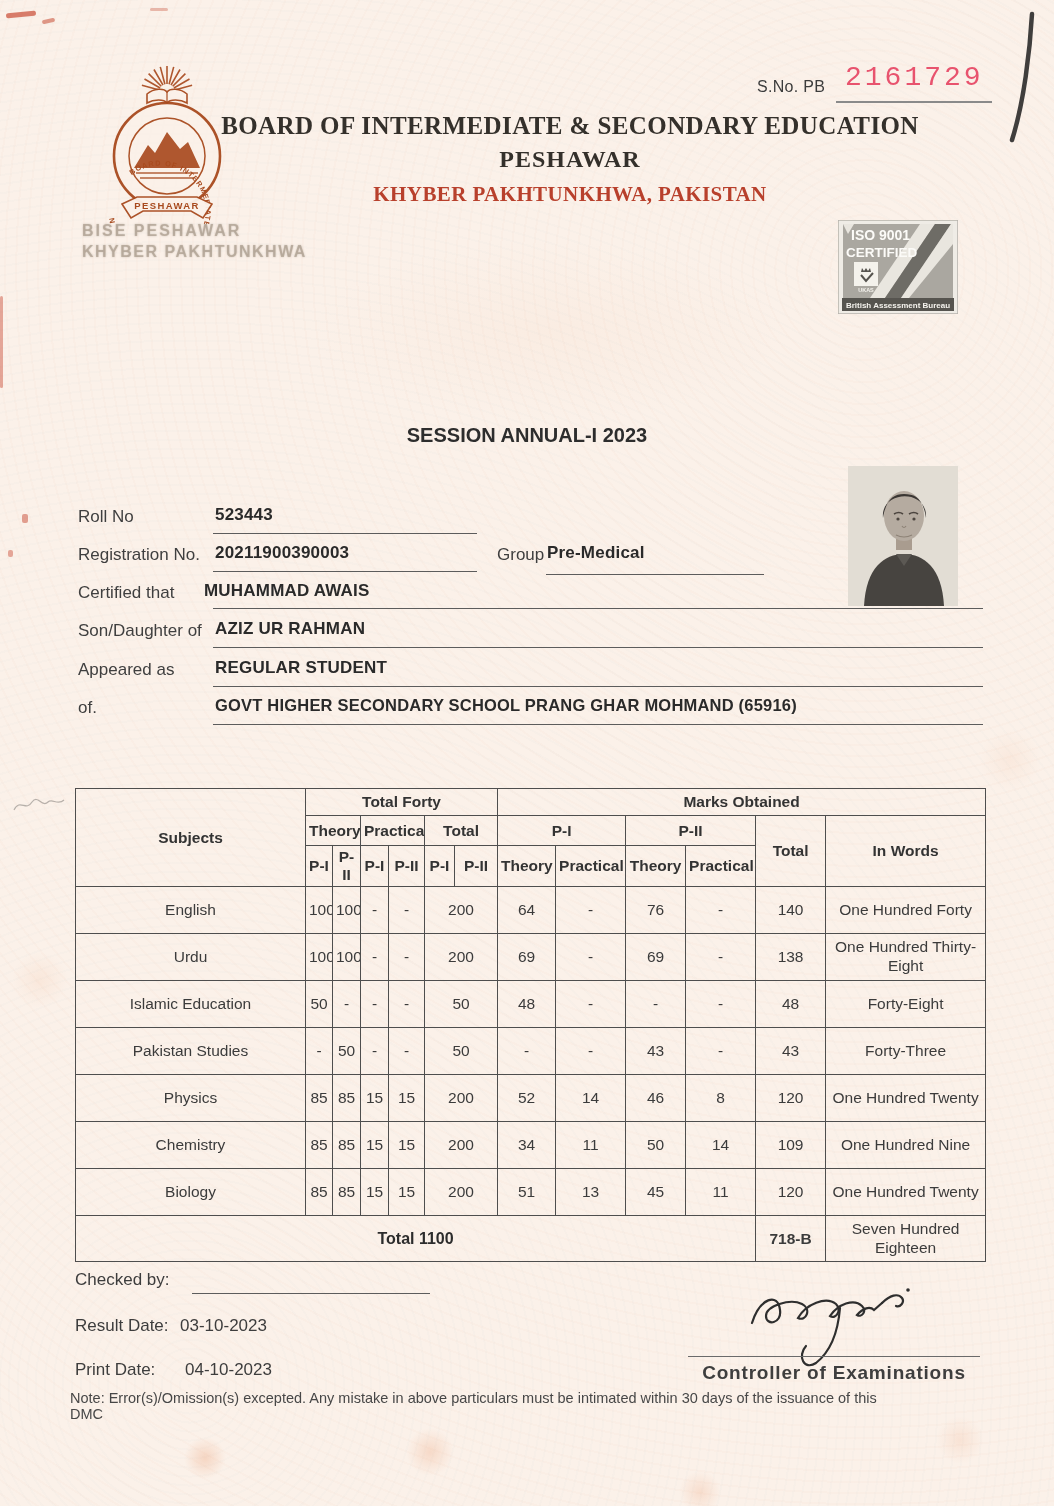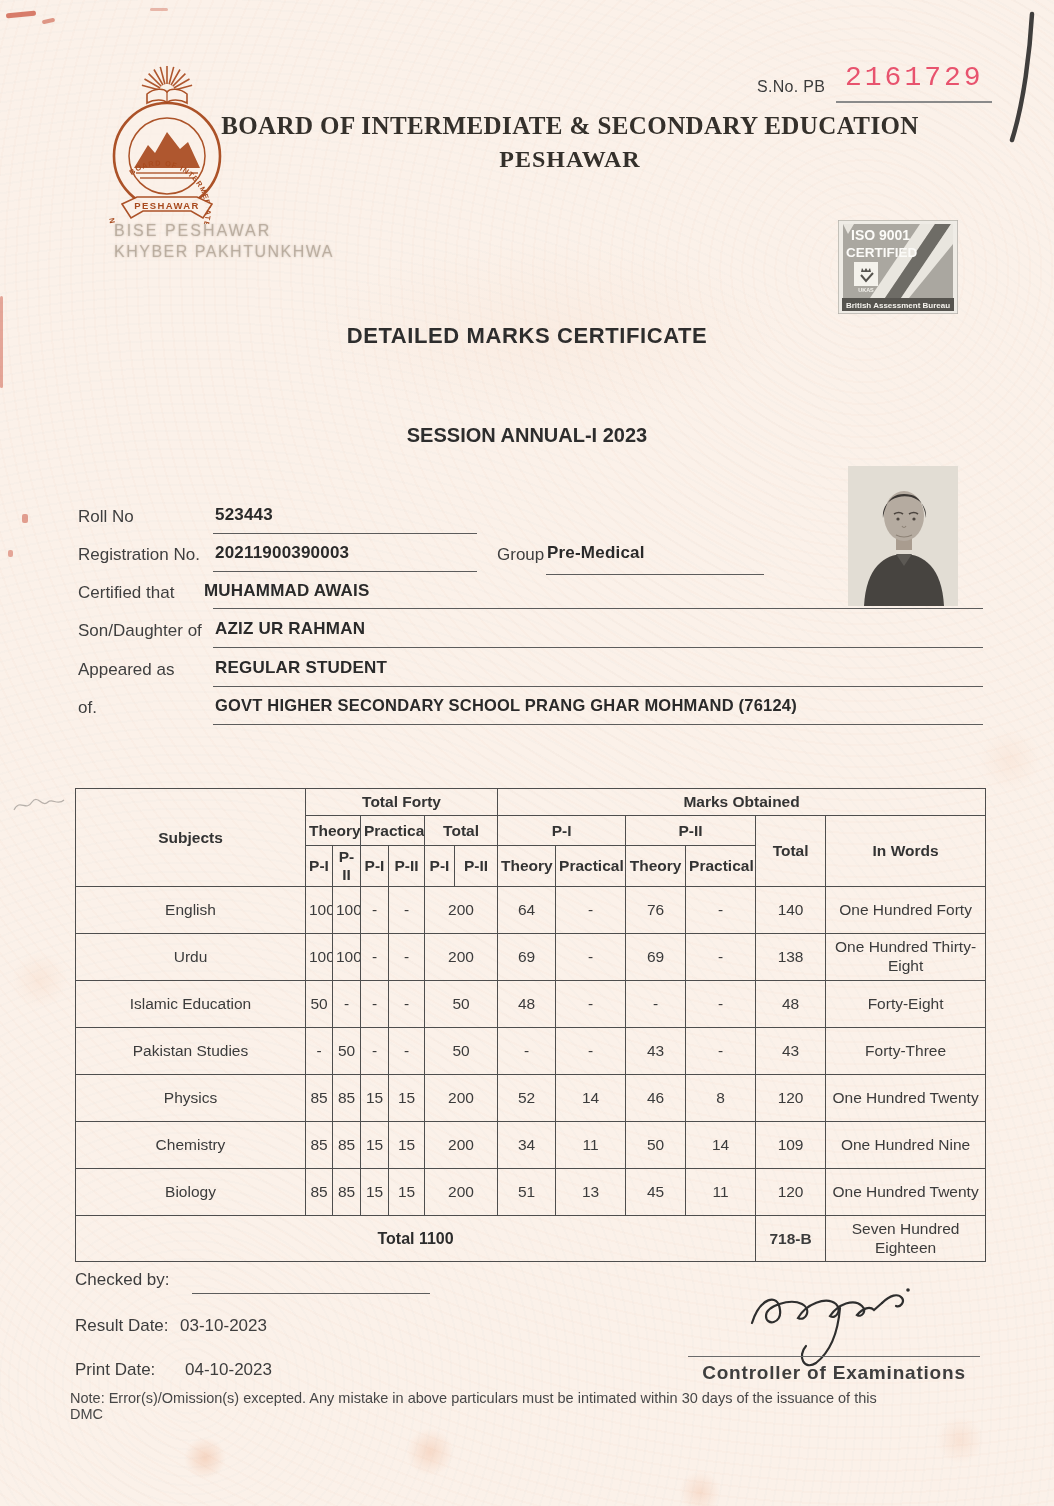--- a/index.html
+++ b/index.html
@@ -19,21 +19,21 @@
       repeating-radial-gradient(circle at 82% 18%, rgba(230,170,140,.045) 0 2px, rgba(0,0,0,0) 2px 11px);
   }
   .abs{position:absolute;}
   
   .serial-label{font-size:16px;color:#3c3c3c;letter-spacing:.3px;}
   .serial-value{font-family:"Liberation Mono",monospace;font-size:28px;color:#e8536e;letter-spacing:3px;}
   .serial-line{border-top:2px solid #8a8a8a;width:156px;height:0;}
   .board-name{left:170px;top:112px;width:800px;text-align:center;font-family:"Liberation Serif",serif;font-weight:bold;font-size:25px;color:#34302b;letter-spacing:.4px;}
   .board-city{left:170px;top:146px;width:800px;text-align:center;font-family:"Liberation Serif",serif;font-weight:bold;font-size:24px;color:#34302b;letter-spacing:1px;}
   .board-region{left:170px;top:182px;width:800px;text-align:center;font-family:"Liberation Serif",serif;font-weight:bold;font-size:21px;color:#b8402c;letter-spacing:.4px;}
-  .bise-wm{left:82px;top:222px;width:240px;color:rgba(158,143,128,.55);font-weight:normal;letter-spacing:2px;text-shadow:0 0 2px rgba(158,143,128,.5);margin-left:32px;}
+  .bise-wm{left:82px;top:222px;width:240px;color:rgba(158,143,128,.55);font-weight:bold;letter-spacing:2px;text-shadow:0 0 2px rgba(158,143,128,.5);}
   .bise-wm .l1{font-size:16px;}
   .bise-wm .l2{font-size:16px;margin-top:3px;letter-spacing:1.5px;}
   .doc-title{left:0;top:323px;width:1054px;text-align:center;font-size:22px;font-weight:bold;color:#2d2d2d;letter-spacing:.6px;}
   .exam-title{left:0;top:396px;width:1054px;text-align:center;font-size:20px;font-weight:bold;color:#2d2d2d;letter-spacing:.3px;}
   .session-title{left:0;top:424px;width:1054px;text-align:center;font-size:20px;font-weight:bold;color:#2d2d2d;}
   
   .f-label{font-size:17px;color:#3f3f3f;}
   .f-value{font-size:17px;font-weight:bold;color:#2a2a2a;letter-spacing:.2px;}
   .f-line{height:0;border-top:1.7px solid #5c5c5c;}
   
@@ -90,20 +90,21 @@
       <textPath href="#ring" startOffset="2%">BOARD OF INTERMEDIATE &amp; SECONDARY EDUCATION</textPath>
     </text>
     <path d="M42,112 L56,89 L63,97 L75,76 L88,93 L96,86 L108,112 Z" fill="#a84a1e" opacity=".92"></path>
     <path d="M44,117 L106,117 M48,122 L102,122" stroke="#a84a1e" stroke-width="1.6" opacity=".85"></path>
     <path d="M30,148 L45,141 L105,141 L120,148 L111,162 L99,155 L51,155 L39,162 Z" fill="#fbf1e9" stroke="#a84a1e" stroke-width="1.6" opacity=".95"></path>
     <text x="75" y="152.5" text-anchor="middle" font-family="Liberation Sans, sans-serif" font-size="9.5" font-weight="bold" fill="#a84a1e" letter-spacing="1.4">PESHAWAR</text>
   </svg>
 
   <div class="abs board-name">BOARD OF INTERMEDIATE &amp; SECONDARY EDUCATION</div>
   <div class="abs board-city">PESHAWAR</div>
+  <div class="abs board-region">KHYBER PAKHTUNKHWA, PAKISTAN</div>
 
   <div class="abs bise-wm">
     <div class="l1">BISE PESHAWAR</div>
     <div class="l2">KHYBER PAKHTUNKHWA</div>
   </div>
 
   <svg class="abs" style="left:838px;top:220px;" width="120" height="94" viewBox="0 0 120 94">
     <rect x="0" y="0" width="120" height="94" fill="#efece6" stroke="#b6b2ab" stroke-width="1.5"></rect>
     <rect x="5" y="4" width="110" height="74" fill="#aaa7a0"></rect>
     <polygon points="32,78 82,4 97,4 47,78" fill="#e9e6df"></polygon>
@@ -113,21 +114,20 @@
     <text x="13" y="20" font-family="Liberation Sans, sans-serif" font-size="14" font-weight="bold" fill="#fcfbf8">ISO 9001</text>
     <text x="8" y="37" font-family="Liberation Sans, sans-serif" font-size="13.5" font-weight="bold" fill="#fcfbf8">CERTIFIED</text>
     <rect x="16" y="42" width="24" height="24" fill="#f4f2ec"></rect>
     <path d="M24,48 l2,3 2,-3 2,3 2,-3 1,4 h-10 Z" fill="#55534e"></path>
     <path d="M23,55 l5,6 7,-8" fill="none" stroke="#55534e" stroke-width="2"></path>
     <text x="28" y="72" text-anchor="middle" font-family="Liberation Sans, sans-serif" font-size="5.5" font-weight="bold" fill="#f4f2ec">UKAS</text>
     <rect x="4" y="78" width="112" height="13" fill="#56544f"></rect>
     <text x="60" y="87.5" text-anchor="middle" font-family="Liberation Sans, sans-serif" font-size="8" font-weight="bold" fill="#f5f3ee">British Assessment Bureau</text>
   </svg>
 
-  <div class="abs doc-title">DETAILED MARKS CERTIFICATE</div>
   <div class="abs session-title">SESSION ANNUAL-I 2023</div>
 
   <svg class="abs" style="left:848px;top:466px;" width="110" height="140" viewBox="0 0 110 140">
     <rect width="110" height="140" fill="#e2ddd4"></rect>
     <rect x="48" y="66" width="16" height="18" fill="#a99c8f"></rect>
     <ellipse cx="56" cy="50" rx="20" ry="25" fill="#b5aba0"></ellipse>
     <path d="M35,52 C32,24 80,22 78,52 C75,32 67,28 56,28 C45,28 38,34 35,52 Z" fill="#3a3633"></path>
     <path d="M46,48 q5,-3 9,0 M61,48 q5,-3 9,0" stroke="#4c453f" stroke-width="1.6" fill="none"></path>
     <circle cx="50" cy="53" r="1.6" fill="#4c453f"></circle>
       <circle cx="66" cy="53" r="1.6" fill="#4c453f"></circle>
@@ -155,21 +155,21 @@
 
   <span class="abs f-label" style="left:78px;top:621px;">Son/Daughter of</span>
   <span class="abs f-value" style="left:215px;top:619px;">AZIZ UR RAHMAN</span>
   <div class="abs f-line" style="left:213px;top:647px;width:770px;"></div>
 
   <span class="abs f-label" style="left:78px;top:660px;">Appeared as</span>
   <span class="abs f-value" style="left:215px;top:658px;">REGULAR STUDENT</span>
   <div class="abs f-line" style="left:213px;top:686px;width:770px;"></div>
 
   <span class="abs f-label" style="left:78px;top:698px;">of.</span>
-  <span class="abs f-value" style="left:215px;top:696px;font-size:16.5px;">GOVT HIGHER SECONDARY SCHOOL PRANG GHAR MOHMAND (76124)</span>
+  <span class="abs f-value" style="left:215px;top:696px;font-size:16.5px;">GOVT HIGHER SECONDARY SCHOOL PRANG GHAR MOHMAND (65916)</span>
   <div class="abs f-line" style="left:213px;top:724px;width:770px;"></div>
 
   <svg class="abs" style="left:12px;top:792px;" width="58" height="26" viewBox="0 0 58 26">
     <path d="M2,18 C8,6 14,20 20,10 C26,2 30,16 36,10 C40,6 46,14 52,8" fill="none" stroke="#8a8580" stroke-width="1.2" opacity=".6"></path>
   </svg>
 
   <table class="marks">
     <colgroup>
       <col style="width:230px">
         <col style="width:27px">

